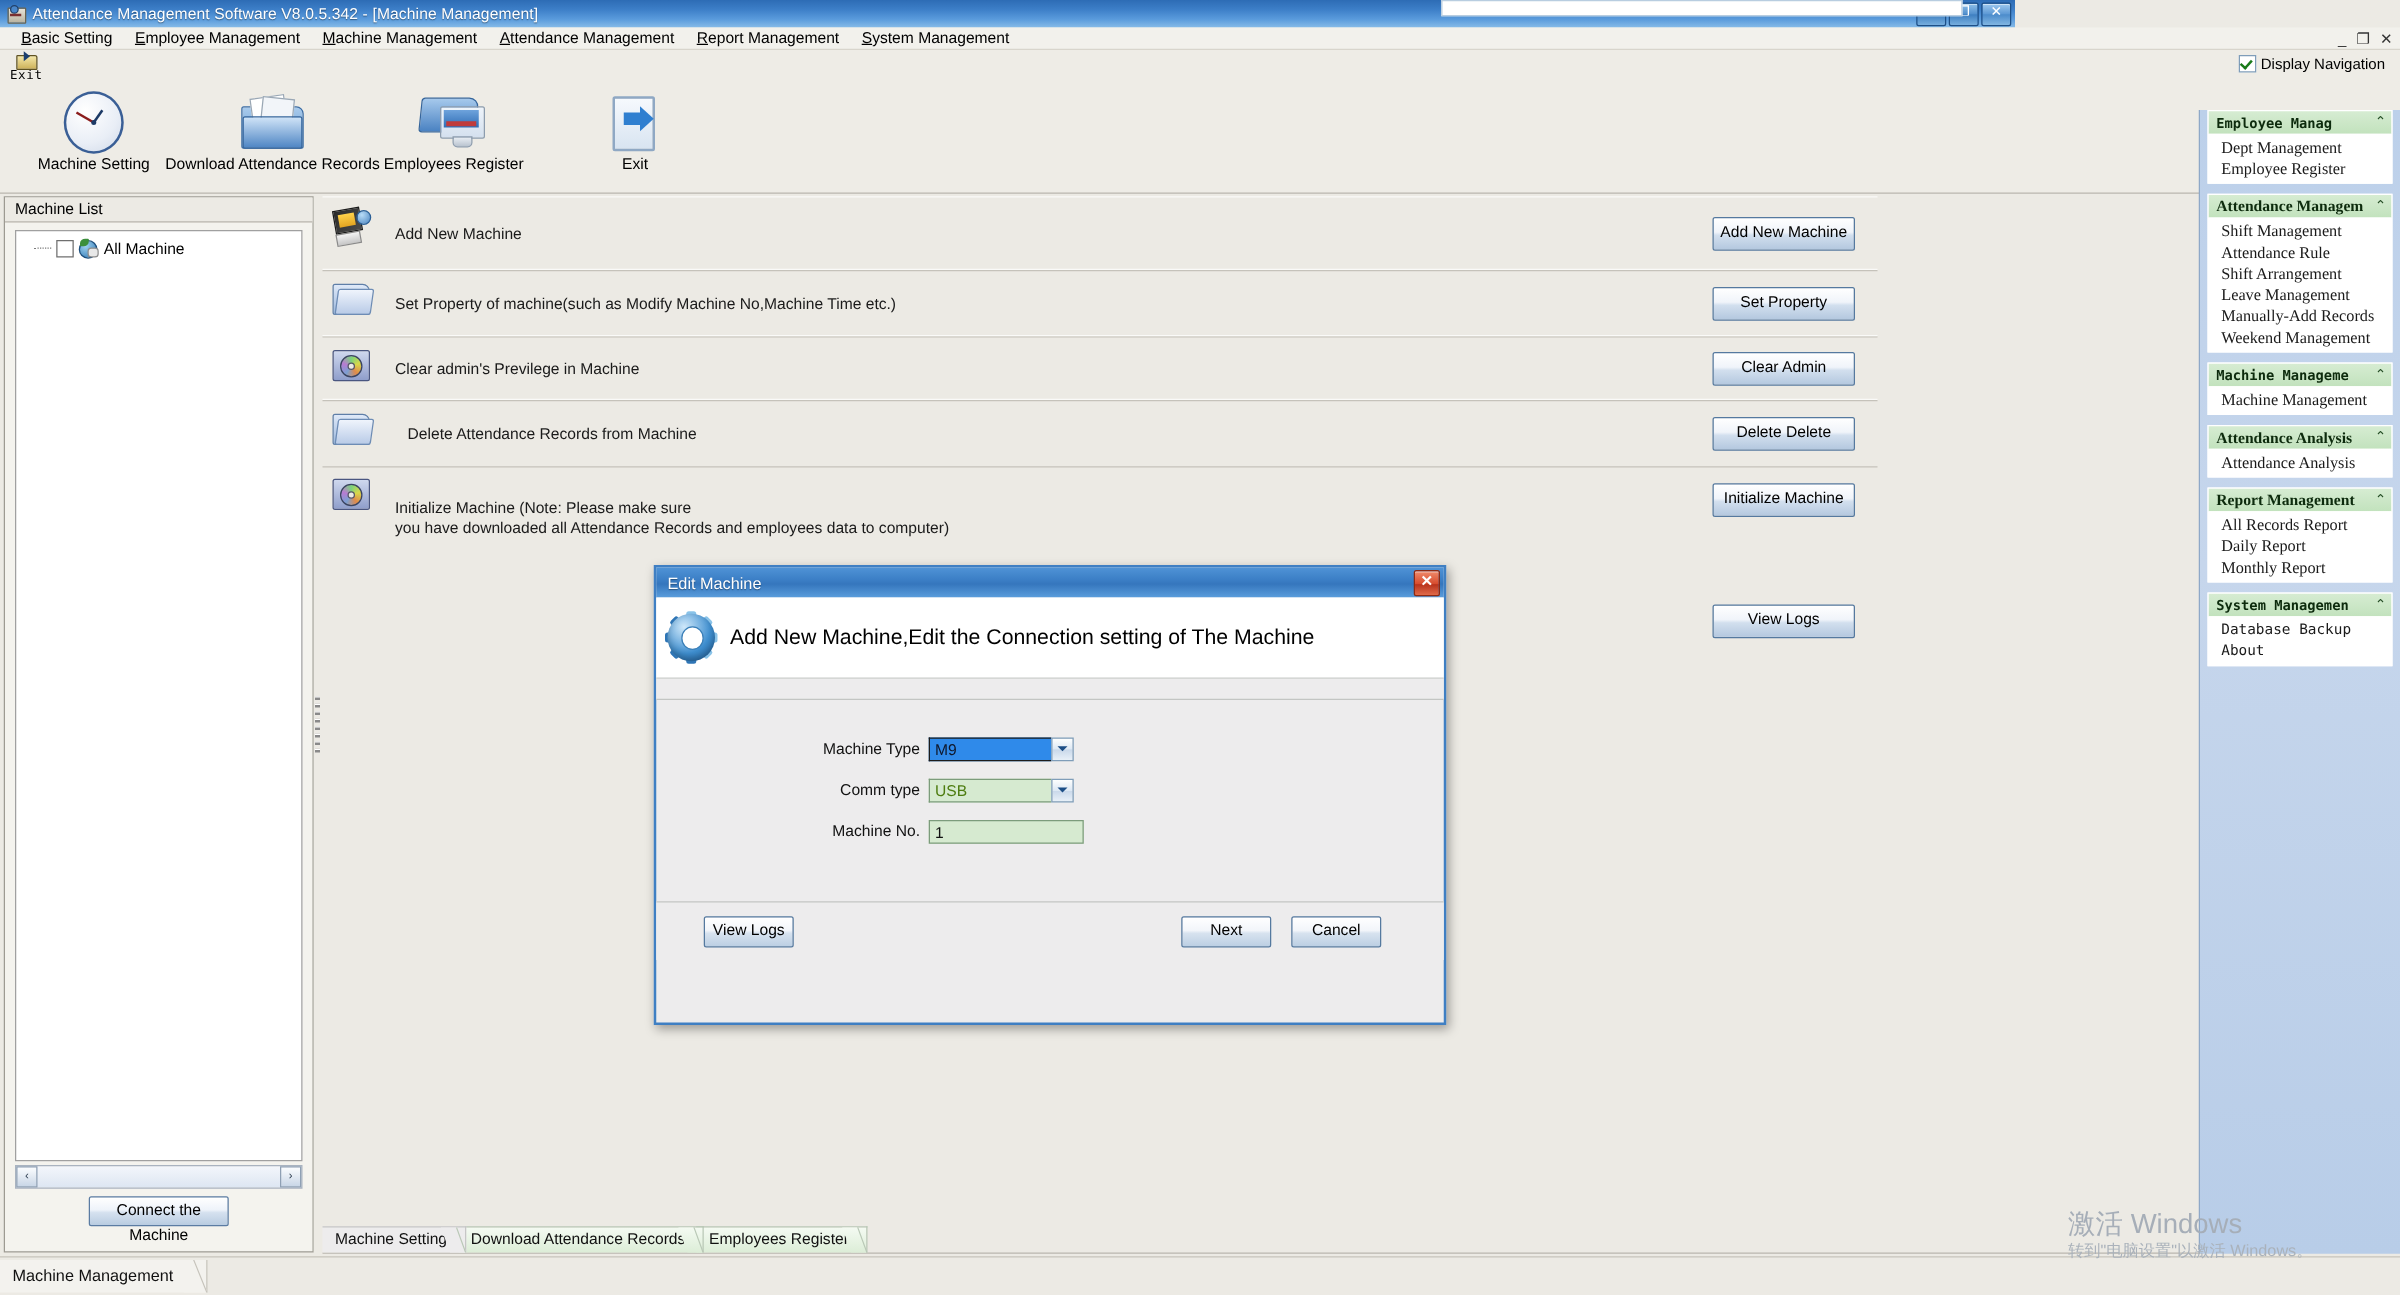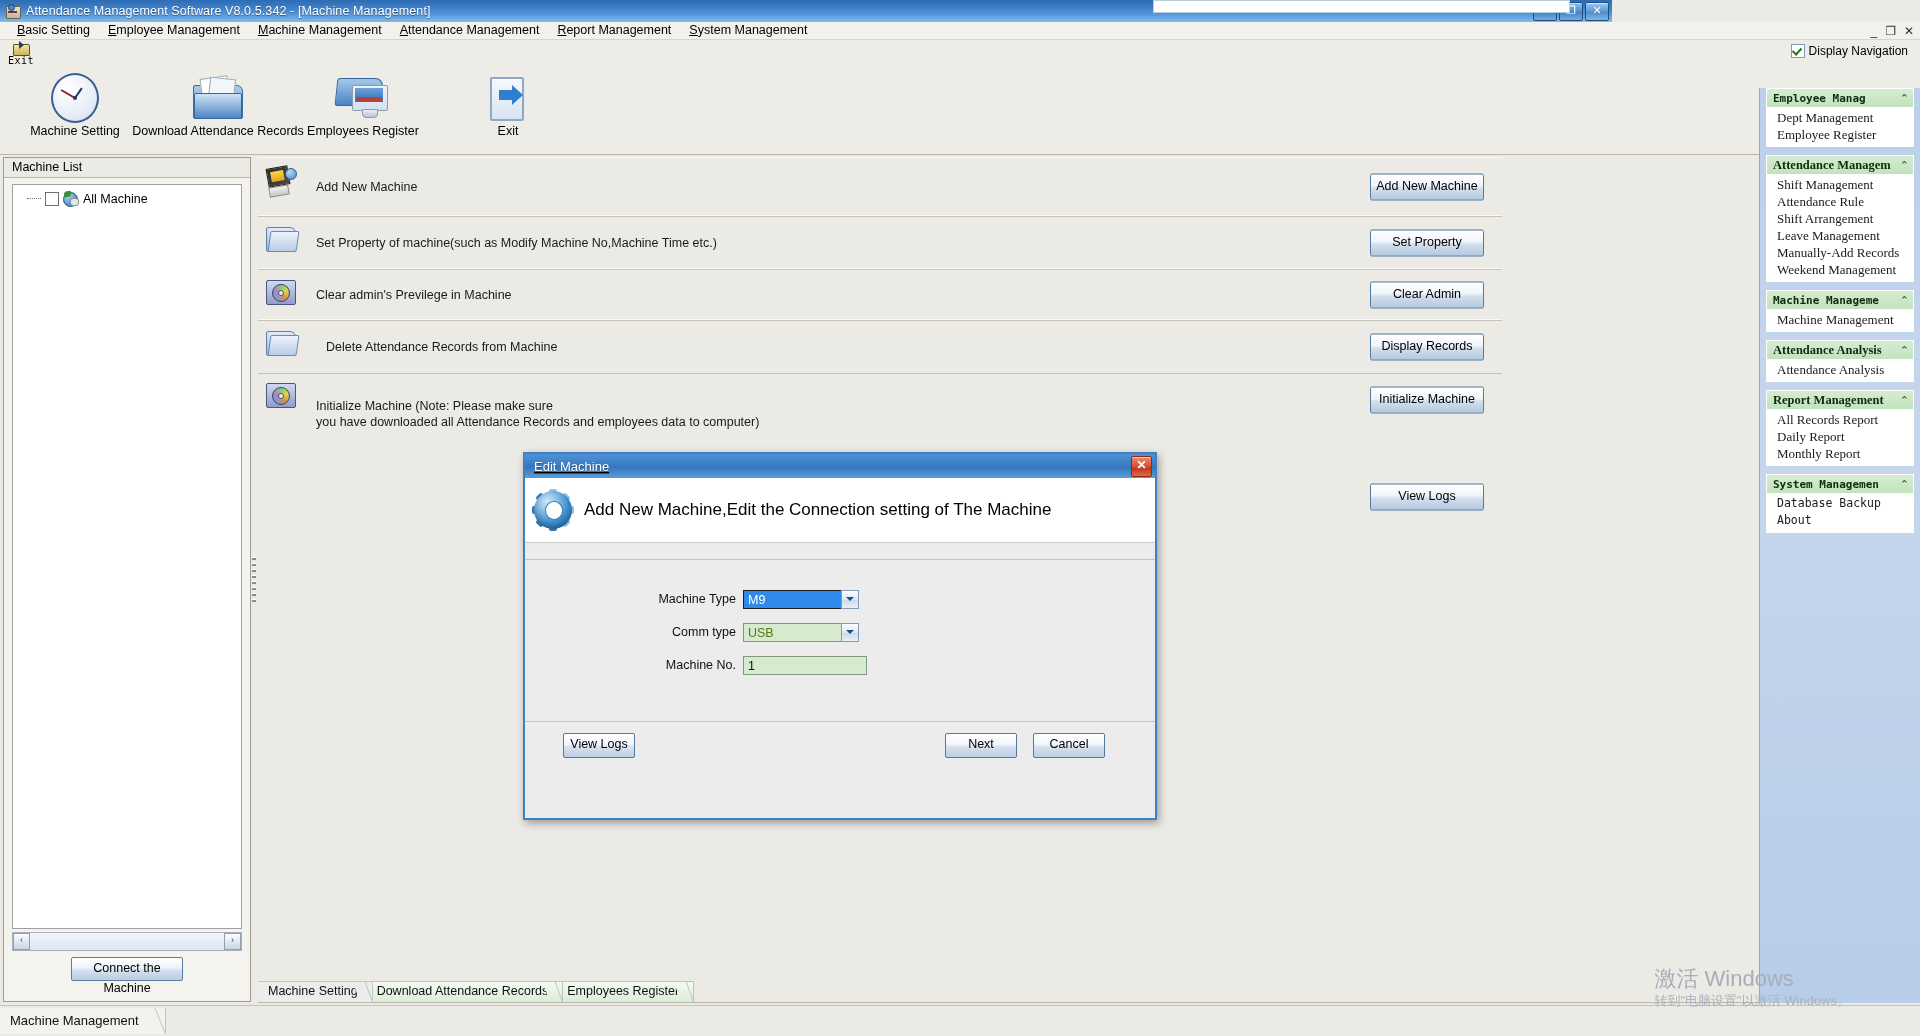--- a/index.html
+++ b/index.html
@@ -274,21 +274,21 @@
   .dialog {
     position: absolute; left: 523px; top: 452px; width: 630px; height: 364px;
     background: #edeced;
     border: 2px solid #3f7fc3;
     box-shadow: 2px 3px 8px rgba(0,0,0,.35);
     z-index: 50;
   }
   .dlg-title {
     height: 24px;
     background: linear-gradient(180deg,#4f93d6 0%, #3c7fc6 40%, #3576bd 55%, #5a9ddc 100%);
-    display: flex; align-items: center; position: relative; text-decoration: underline;
+    display: flex; align-items: center; position: relative;
   }
   .dlg-title span {
     color: #fff; font-size: 13px; padding-left: 9px;
     text-shadow: 0 1px 1px rgba(0,0,0,.4);
   }
   .dlg-close {
     position: absolute; right: 3px; top: 2px; width: 19px; height: 19px;
     background: linear-gradient(180deg,#f08b6c,#d6492b 55%, #b8331c 56%, #e06a4a);
     border: 1px solid #8e2a14; border-radius: 2px;
     color: #fff; font-size: 12px; line-height: 17px; text-align: center; font-weight: bold;
@@ -325,21 +325,21 @@
     width: 124px; height: 19px; box-sizing: border-box;
     background: #d6ead0; border: 1px solid #7c9c7c;
     font-size: 12.5px; color: #111; padding: 1px 4px; line-height: 17px;
   }
   .combo-wrap { display: flex; }
   .combo-text {
     width: 98px; height: 19px; box-sizing: border-box;
     background: #d6ead0; border: 1px solid #7c9c7c; border-right: none;
     font-size: 12.5px; color: #4d7c0f; padding: 1px 4px; line-height: 17px;
   }
-  .combo-text.sel { background: #2f8aea; color: #ffffff; border: 1px solid #1c1c1c; border-right: none; }
+  .combo-text.sel { background: #2f8aea; color: #0f172a; border: 1px solid #1c1c1c; border-right: none; }
   .combo-arrow {
     width: 18px; height: 19px; box-sizing: border-box;
     background: linear-gradient(180deg,#fdfefe,#dde8f4 50%, #c9d8ea 51%, #e8f0f8);
     border: 1px solid #7f9db9;
     display: flex; align-items: center; justify-content: center;
   }
   .combo-arrow .cv {
     width: 0; height: 0; border-left: 4px solid transparent; border-right: 4px solid transparent;
     border-top: 4px solid #1c4e86;
   }
@@ -605,21 +605,21 @@
     </div>
 
     <div class="row" style="top:162px; height:53px;">
       <div class="rowicon">
         <div class="ic-rfolder">
             <div class="bk"></div>
             <div class="ft"></div>
           </div>
       </div>
       <div class="rowtext" style="left:68px;">Delete Attendance Records from Machine</div>
-      <div class="rowbtn">Display Records</div>
+      <div class="rowbtn">Delete Delete</div>
     </div>
 
     <div class="row noborder" style="top:215px; height:74px;">
       <div class="rowicon">
         <div class="ic-disc">
             <div class="bx"></div>
             <div class="cd"></div>
             <div class="hole"></div>
           </div>
       </div>

